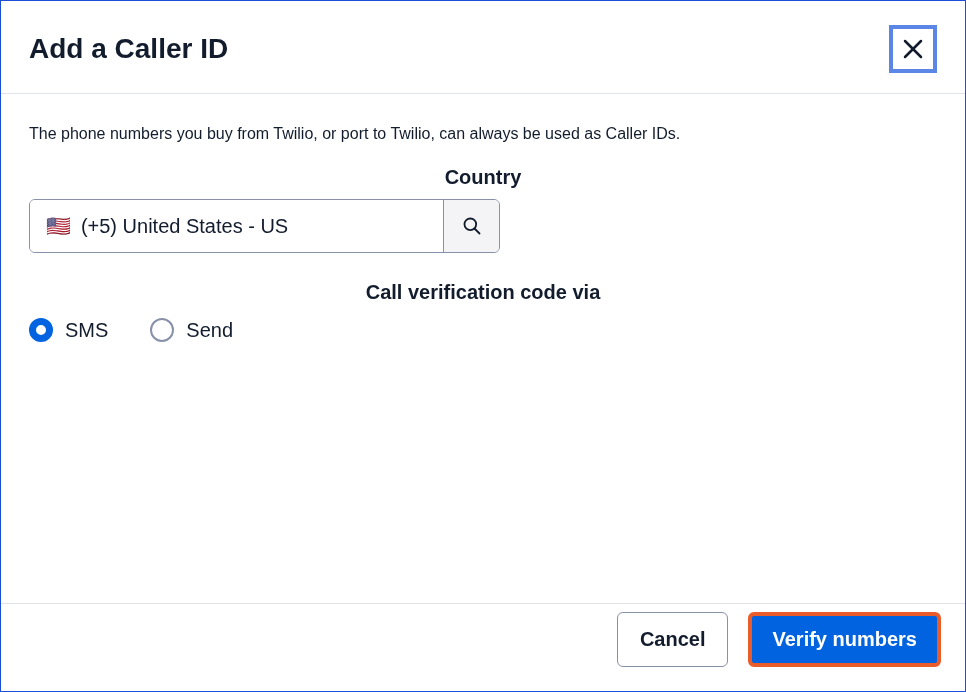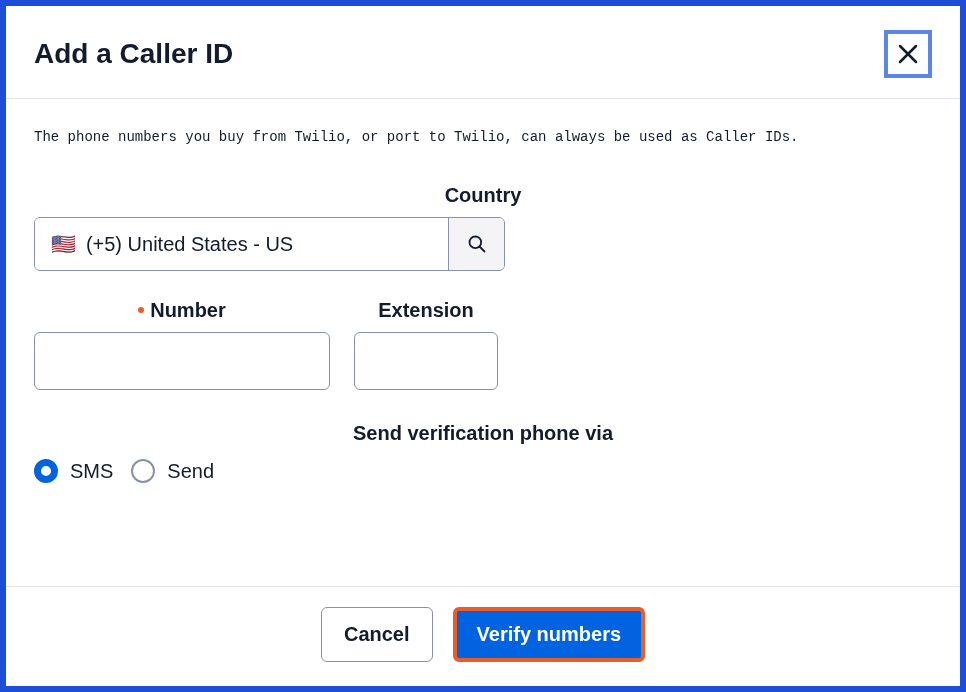--- a/index.html
+++ b/index.html
@@ -10,21 +10,21 @@
     body {
       font-family: -apple-system, BlinkMacSystemFont, "Segoe UI", Helvetica, Arial, sans-serif;
       color: #121c2d;
       width: 966px;
       height: 692px;
       background: #fff;
     }
     .modal {
       width: 100%;
       height: 100%;
-      border: 6px solid #1d4ed8;
+      border: 1px solid #1d4ed8;
       display: flex;
       flex-direction: column;
     }
     .modal-header {
       display: flex;
       justify-content: space-between;
       align-items: center;
       padding: 24px 28px 20px 28px;
       border-bottom: 1px solid #e1e3ea;
     }
@@ -45,25 +45,24 @@
     }
     .close-button svg {
       width: 24px;
       height: 24px;
     }
     .modal-body {
       padding: 28px 28px 0 28px;
       flex: 1;
     }
     .description {
-      font-size: 14px;
+      font-size: 16px;
       line-height: 1.5;
       color: #121c2d;
-      margin-bottom: 36px;
-      font-family: Liberation Mono, monospace;
+      margin-bottom: 20px;
     }
     .form-label {
       font-size: 20px;
       font-weight: 700;
       color: #121c2d;
       margin-bottom: 10px;
       display: block;
       text-align: center;
     }
     .required-dot {
@@ -137,21 +136,21 @@
     .extension-input {
       width: 144px;
       height: 58px;
       padding: 12px 14px;
     }
     .verification-group {
       margin-bottom: 20px;
     }
     .radio-row {
       display: flex;
-      gap: 18px;
+      gap: 42px;
       margin-top: 14px;
     }
     .radio-option {
       display: flex;
       align-items: center;
       gap: 12px;
       cursor: pointer;
     }
     .radio-circle {
       width: 24px;
@@ -168,23 +167,23 @@
     .radio-circle.unchecked {
       border: 2px solid #8891aa;
       background: #fff;
     }
     .radio-label {
       font-size: 20px;
       color: #121c2d;
     }
     .modal-footer {
       display: flex;
-      justify-content: center;
+      justify-content: flex-end;
       gap: 20px;
-      padding: 20px 24px 24px 24px;
+      padding: 8px 24px 24px 24px;
       border-top: 1px solid #e1e3ea;
     }
     .btn {
       font-size: 20px;
       font-weight: 700;
       padding: 14px 22px;
       border-radius: 6px;
       cursor: pointer;
       font-family: inherit;
     }
@@ -226,35 +225,23 @@
         </div>
         <div class="country-search-btn">
           <svg viewBox="0 0 24 24" fill="none" stroke="#121c2d" stroke-width="2.2">
             <circle cx="10" cy="10" r="7"></circle>
             <line x1="15" y1="15" x2="21" y2="21" stroke-linecap="round"></line>
           </svg>
         </div>
       </div>
     </div>
 
-    <div class="number-row">
-      <div class="number-group">
-        <label class="form-label">
-          <span class="required-dot"></span><span>Number</span>
-        </label>
-        <input type="text" class="text-input number-input" value="" style="">
-      </div>
-      <div class="extension-group">
-        <label class="form-label">Extension</label>
-        <input type="text" class="text-input extension-input" value="" style="">
-      </div>
-    </div>
 
     <div class="verification-group">
-      <label class="form-label">Send verification phone via</label>
+      <label class="form-label">Call verification code via</label>
       <div class="radio-row">
         <div class="radio-option">
           <span class="radio-circle checked"></span>
           <span class="radio-label">SMS</span>
         </div>
         <div class="radio-option">
           <span class="radio-circle unchecked"></span>
           <span class="radio-label">Send</span>
         </div>
       </div>

